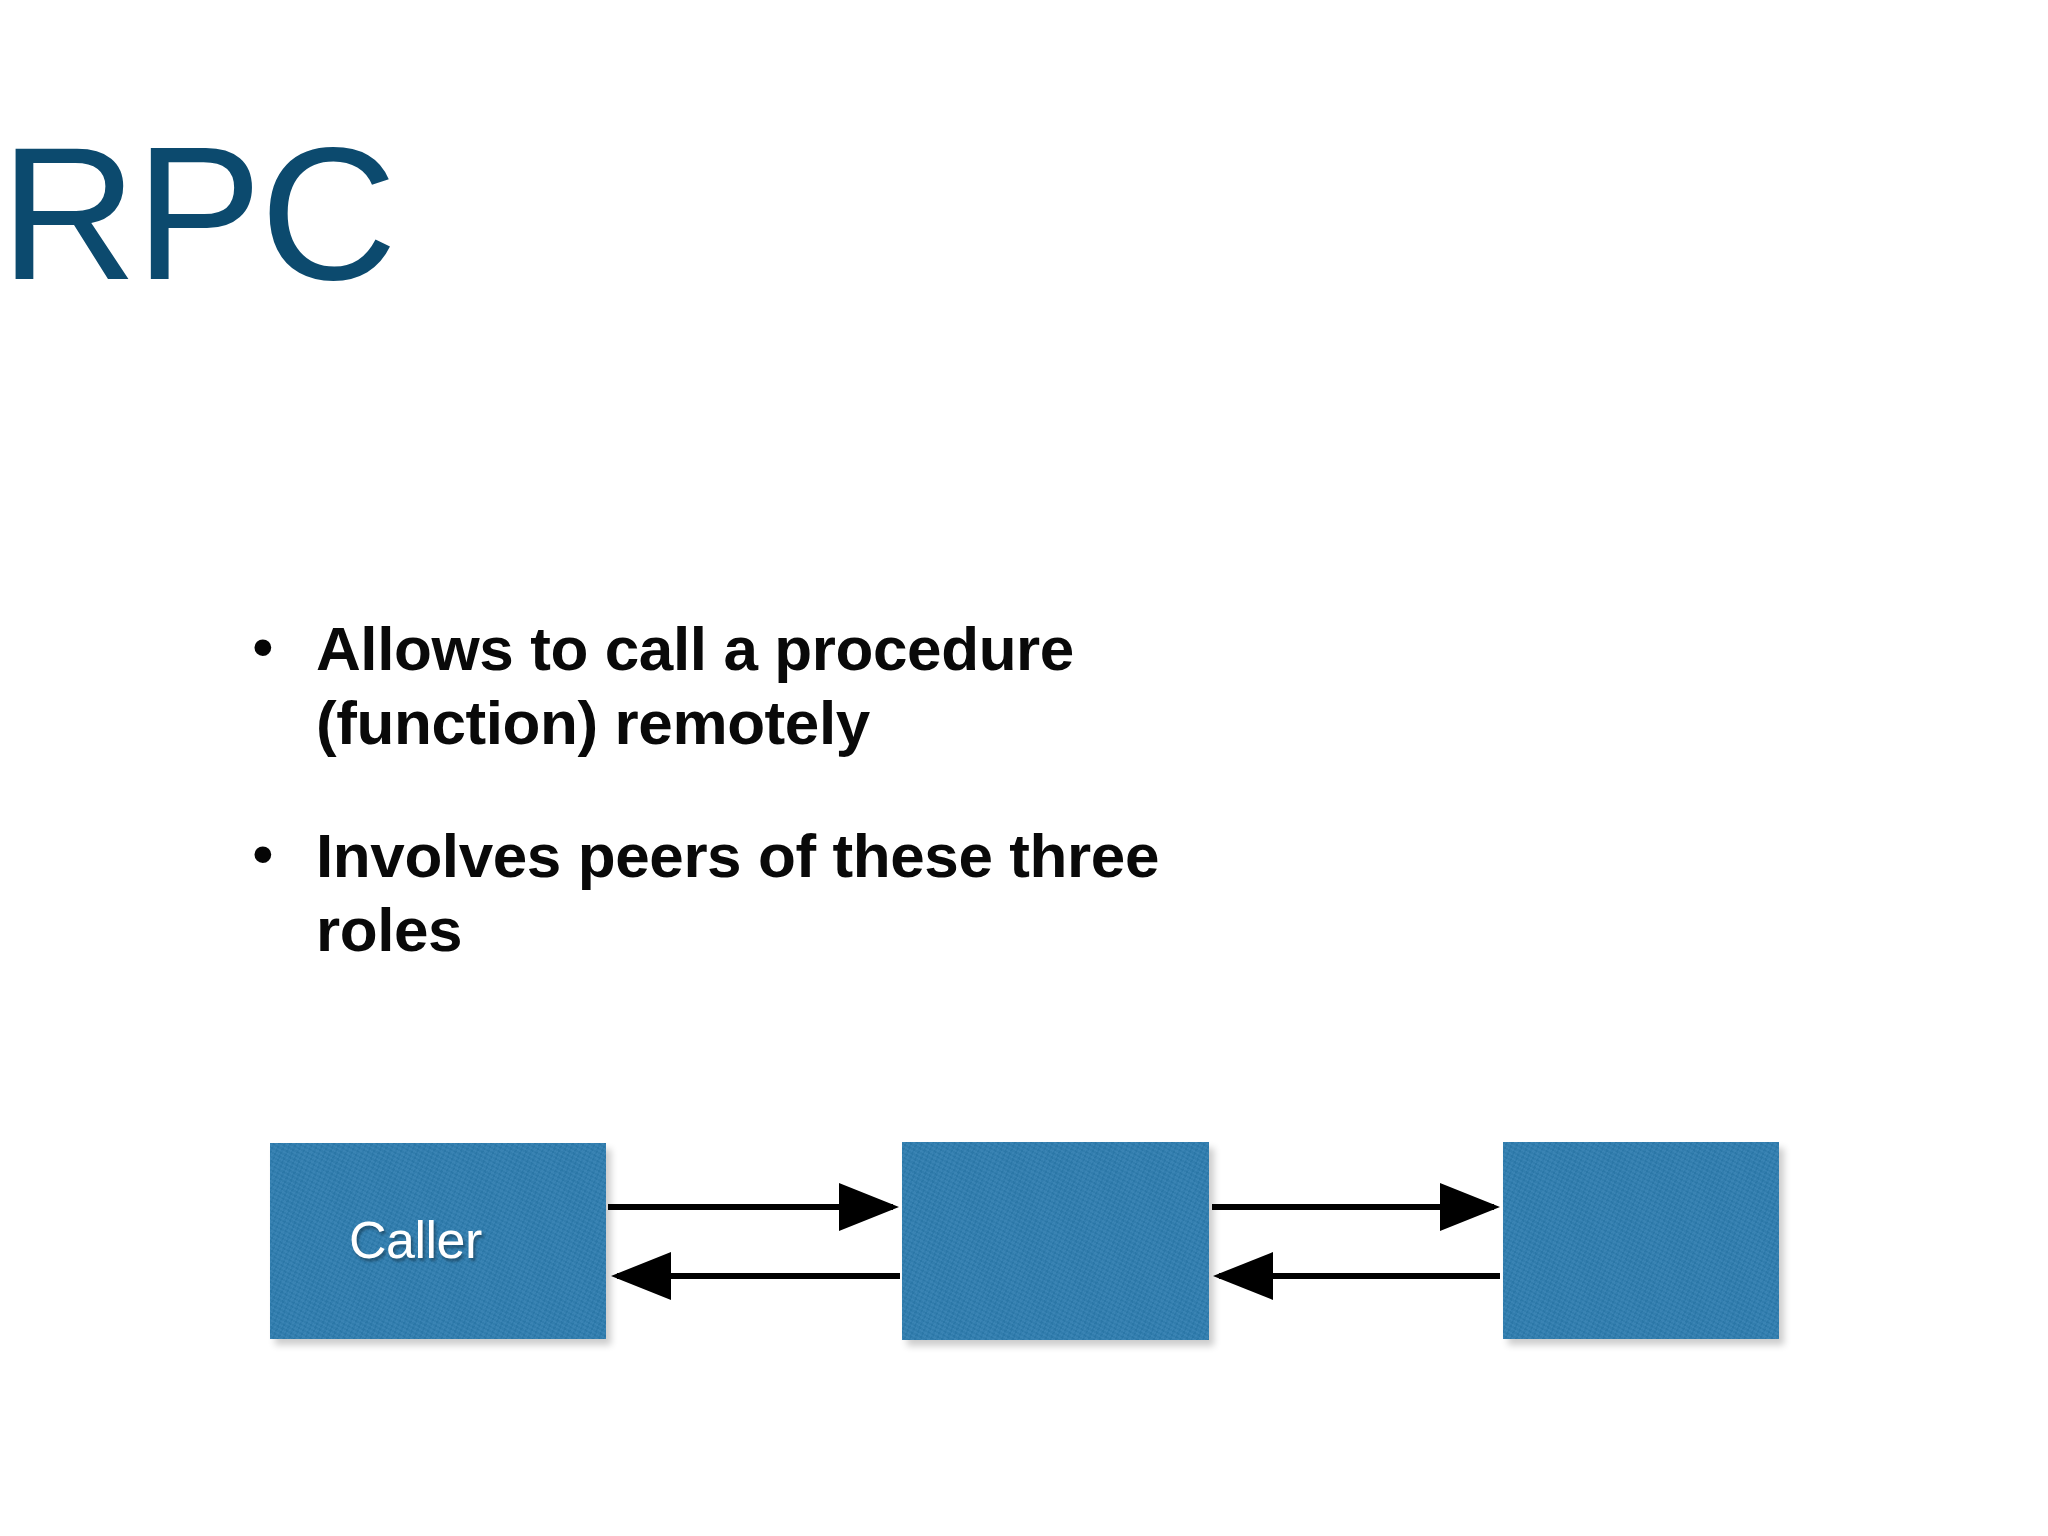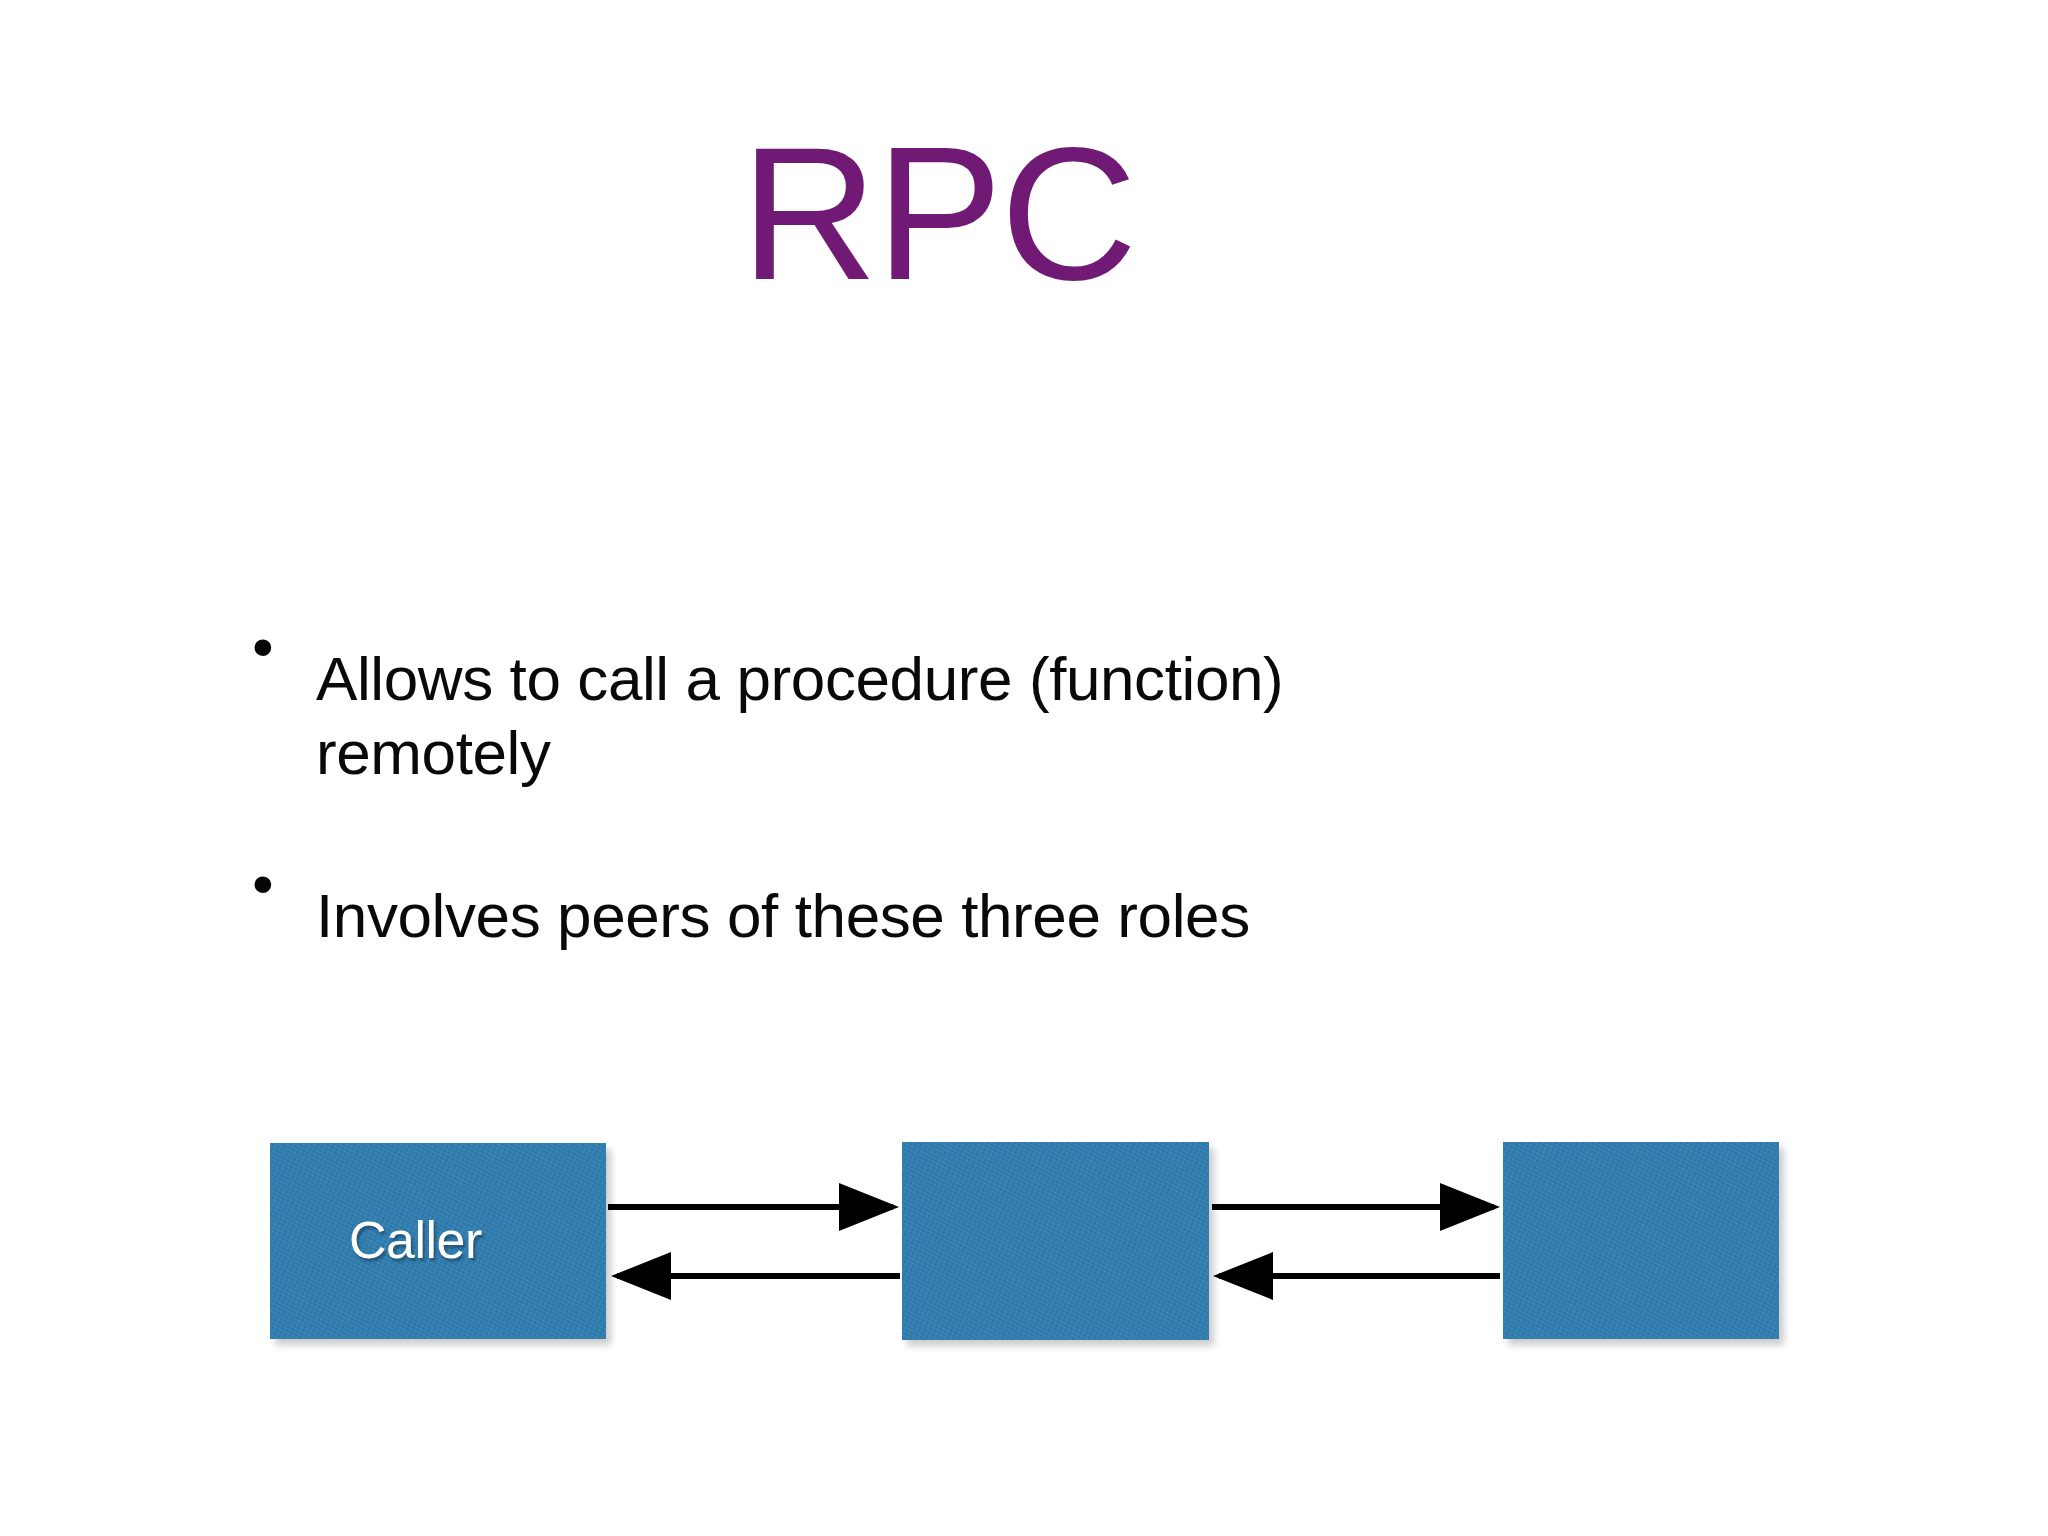--- a/index.html
+++ b/index.html
@@ -17,27 +17,26 @@
     background: #ffffff;
     overflow: hidden;
   }
 
   
   .slide-title {
     position: absolute;
     left: 0;
     top: 118px;
     width: 1876px;
-    text-align: center;
     font-family: "Liberation Sans", sans-serif;
     font-size: 190px;
     font-weight: 400;
     line-height: 1;
     letter-spacing: -2px;
-    color: #701a75;
+    color: #0c4a6e;
     white-space: nowrap;
   }
 
   
   .bullet-list {
     position: absolute;
     left: 252px;
     top: 612px;
     width: 1420px;
   }
@@ -52,26 +51,25 @@
     font-size: 62px;
     line-height: 0.95;
     color: #050505;
     text-align: left;
     padding-top: 6px;
   }
   .bullet-text {
     flex: 1 1 auto;
     font-family: "Liberation Sans", sans-serif;
     font-size: 62px;
-    font-weight: 400;
+    font-weight: 700;
     line-height: 1.20;
     color: #090909;
     letter-spacing: -0.4px;
     max-width: 1000px;
-    margin-top: 30px;
   }
 
   
   .diagram {
     position: absolute;
     left: 0;
     top: 0;
     width: 2048px;
     height: 1536px;
     pointer-events: none;

